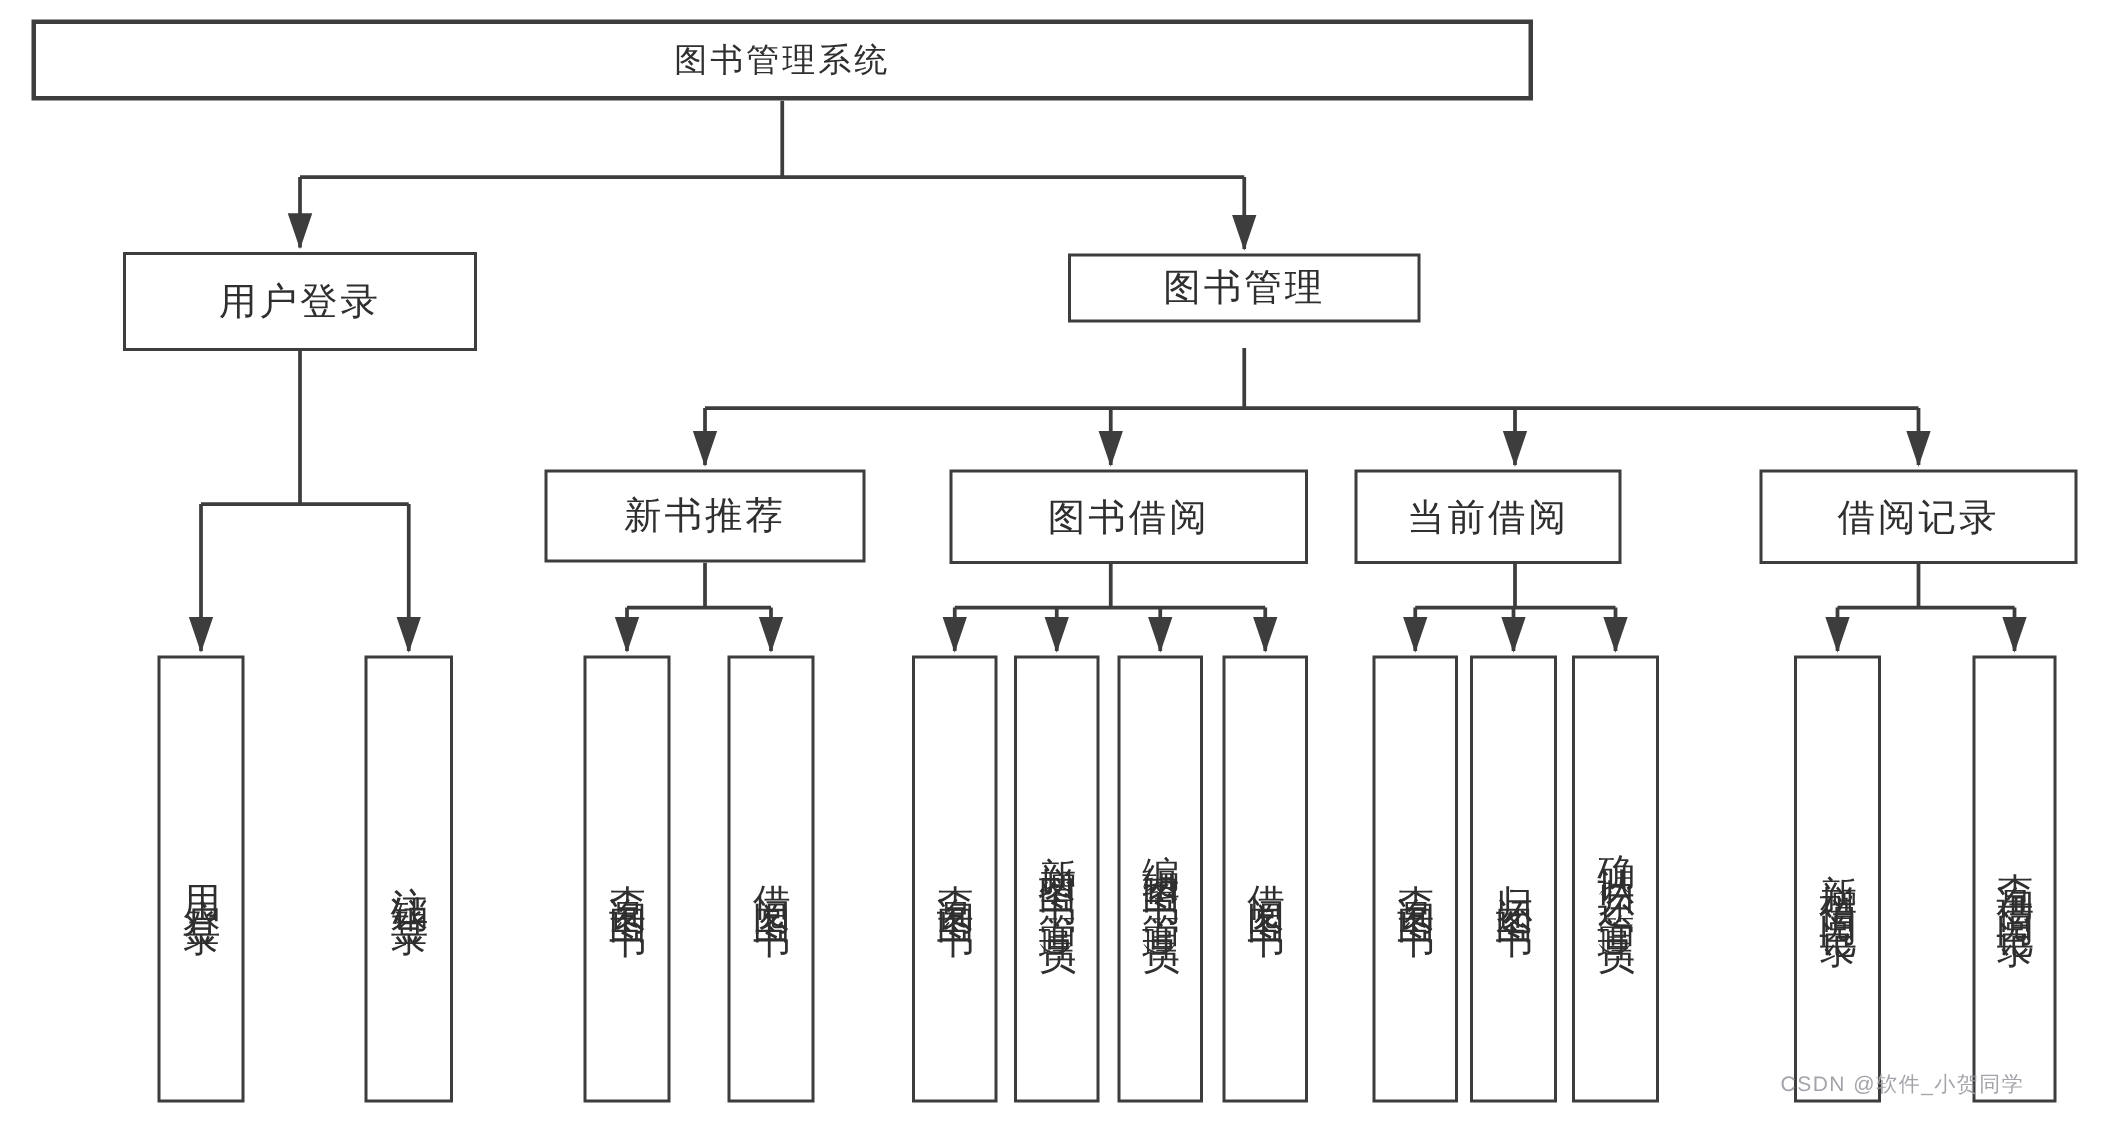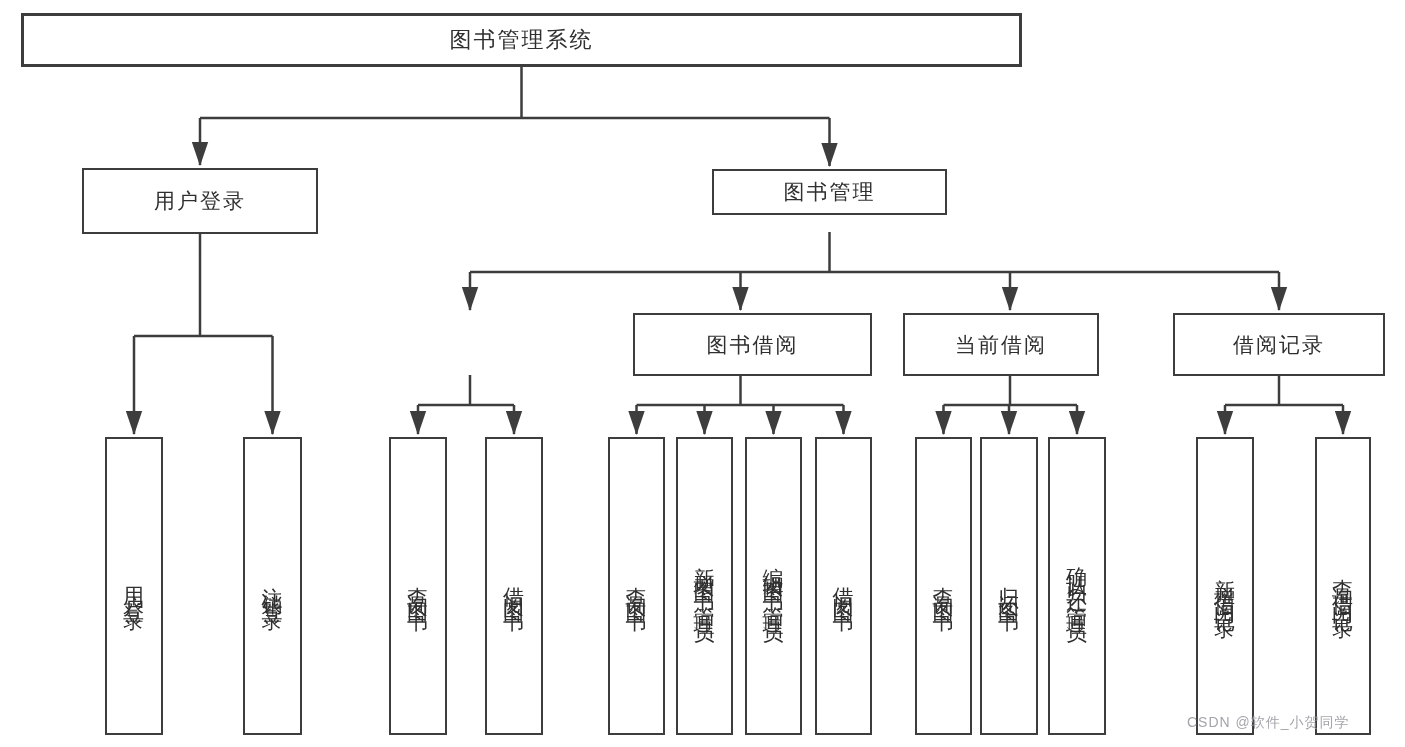--- a/index.html
+++ b/index.html
@@ -25,21 +25,21 @@
   }
   .node {
     position: absolute;
     box-sizing: border-box;
     border: 2.5px solid #3d3d3d;
     background: #ffffff;
     display: flex;
     align-items: center;
     justify-content: center;
     color: #2f2f2f;
-    font-size: 21px;
+    font-size: 25px;
     letter-spacing: 2px;
     text-align: center;
     line-height: 1.2;
   }
   .node.root {
     border-width: 3px;
     font-size: 22px;
   }
   .node.vbox {
     writing-mode: vertical-rl;
@@ -113,24 +113,27 @@
     <span>图书管理系统</span>
   </div>
 
   <div class="node" style="left:82px;top:168px;width:236px;height:66px">
     <span>用户登录</span>
   </div>
   <div class="node" style="left:712px;top:169px;width:235px;height:46px">
     <span>图书管理</span>
   </div>
 
+  <div class="node" style="left:363px;top:313px;width:214px;height:62px">
+    <span>新书推荐</span>
+  </div>
   <div class="node" style="left:633px;top:313px;width:239px;height:63px">
     <span>图书借阅</span>
   </div>
-  <div class="node" style="left:903px;top:313px;width:196px;height:63px">
+  <div class="node" style="left:903px;top:313px;width:178px;height:63px">
     <span>当前借阅</span>
   </div>
   <div class="node" style="left:1173px;top:313px;width:212px;height:63px">
     <span>借阅记录</span>
   </div>
 
   <div class="node vbox" style="left:105px;top:437px;width:58px;height:298px">
     <span>用户登录</span>
   </div>
   <div class="node vbox" style="left:243px;top:437px;width:59px;height:298px">

